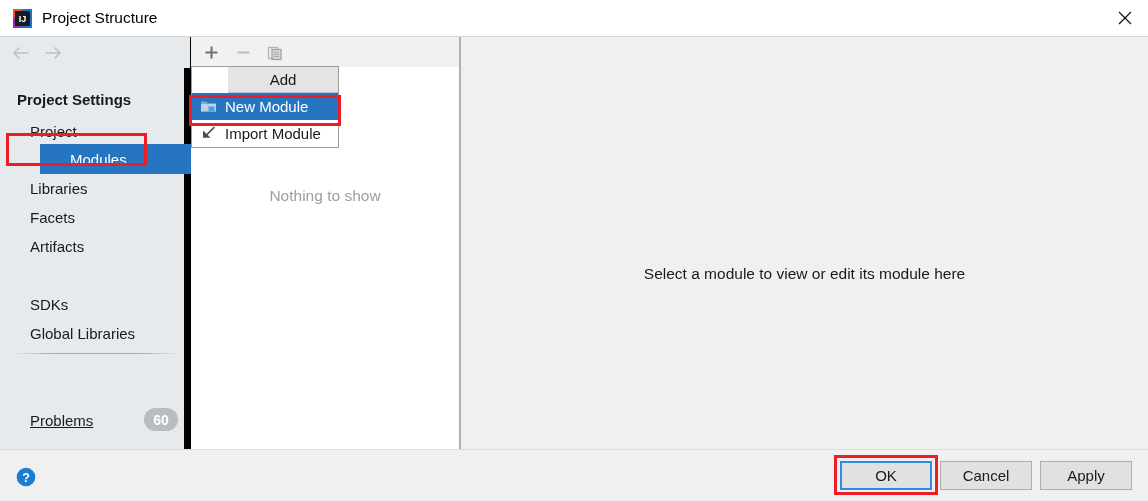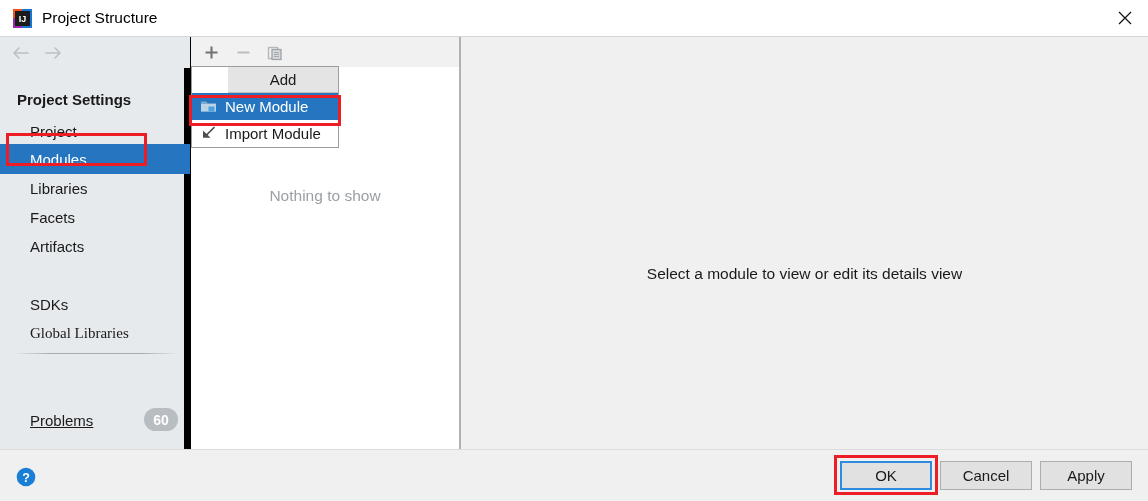--- a/index.html
+++ b/index.html
@@ -279,38 +279,38 @@
         <path d="M3 8 H17 M12 3 L17 8 L12 13" stroke="#bcc0c3" stroke-width="1.6" fill="none" stroke-linecap="round" stroke-linejoin="round"></path>
       </svg>
     </div>
   </div>
 
   <div class="sidebar-group" style="top:47px;">Project Settings</div>
 
   <div class="sidebar-item" style="top:79px;">
     <span>Project</span>
   </div>
-  <div class="sidebar-item selected" style="top:107px;">
+  <div class="sidebar-item selected" style="top:107px;margin-left:40px;">
     <span>Modules</span>
   </div>
   <div class="sidebar-item" style="top:136px;">
     <span>Libraries</span>
   </div>
   <div class="sidebar-item" style="top:165px;">
     <span>Facets</span>
   </div>
   <div class="sidebar-item" style="top:194px;">
     <span>Artifacts</span>
   </div>
 
 
   <div class="sidebar-item" style="top:252px;">
     <span>SDKs</span>
   </div>
-  <div class="sidebar-item" style="top:281px;font-family:Liberation Serif, serif;">
+  <div class="sidebar-item" style="top:281px;">
     <span>Global Libraries</span>
   </div>
 
   <div id="sidebar-divider"></div>
 
   <div id="problems-row">
     <span id="problems-label">Problems</span>
     <span id="problems-badge">60</span>
   </div>
 </div>
@@ -333,21 +333,21 @@
         <rect x="5" y="4.5" width="9" height="10" fill="#d6d9db" stroke="#9fa3a6" stroke-width="1.3"></rect>
         <path d="M7 7.5 H12 M7 9.5 H12 M7 11.5 H12" stroke="#9fa3a6" stroke-width="0.9"></path>
       </svg>
     </div>
   </div>
   <div id="nothing-to-show">Nothing to show</div>
   <div id="middle-right-border"></div>
 </div>
 
 <div id="right-panel">
-  <div id="right-message">Select a module to view or edit its details view</div>
+  <div id="right-message">Select a module to view or edit its module here</div>
 </div>
 
 <div id="add-menu">
   <div id="add-menu-header">Add</div>
 
   <div class="menu-item highlighted">
     <span class="menu-icon">
       <svg width="17" height="15" viewBox="0 0 17 15">
         <path d="M1 2.5 h5.2 l1.5 1.8 H16 v8.2 H1 Z" fill="#7fa8cc"></path>
         <path d="M1 5 h15 v7.5 H1 Z" fill="#bcd3e6"></path>

